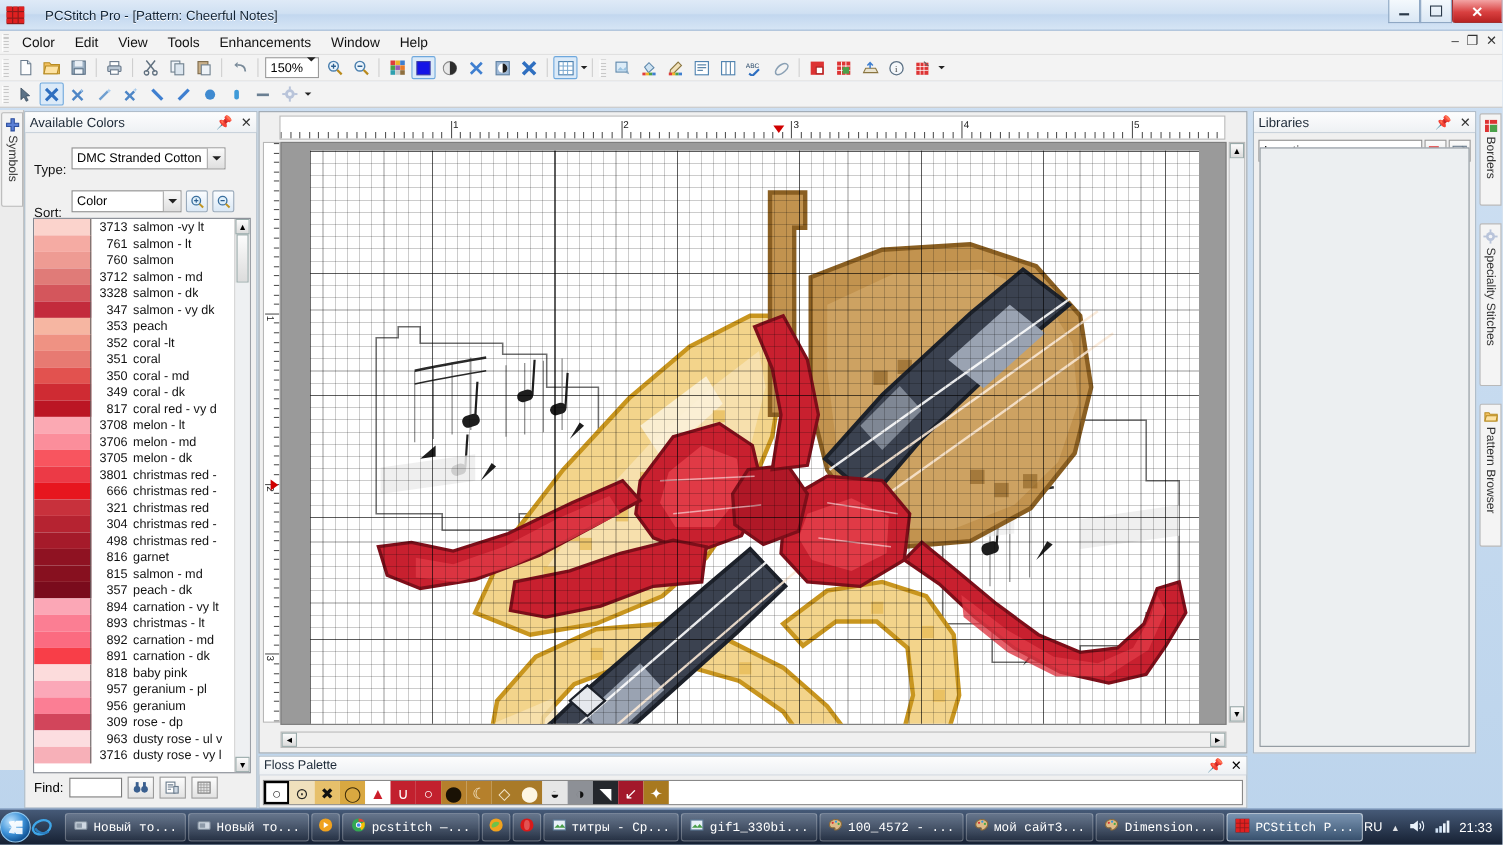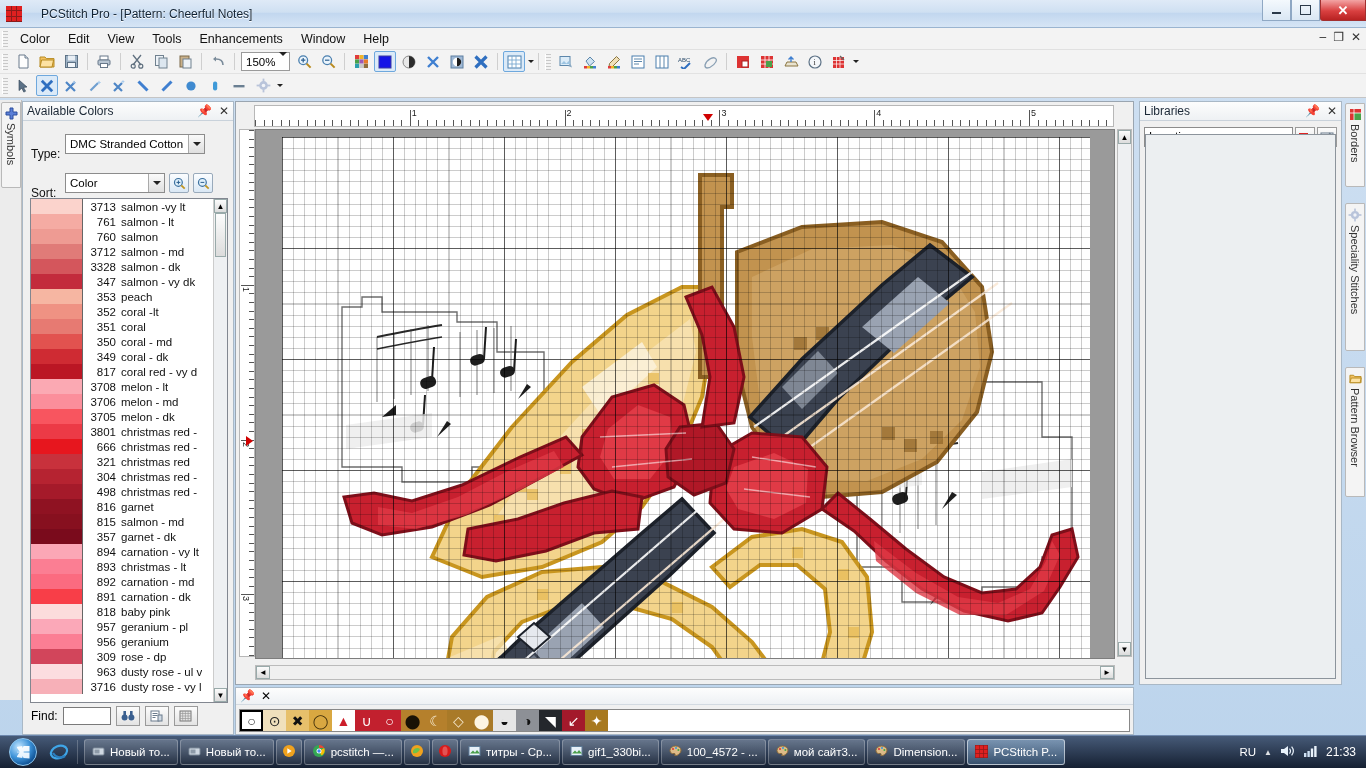--- a/index.html
+++ b/index.html
@@ -802,21 +802,21 @@
             <div class="nm">garnet</div>
           </div>
           <div class="crow">
             <div class="sw" style="background:#87101f"></div>
             <div class="num">815</div>
             <div class="nm">salmon - md</div>
           </div>
           <div class="crow">
             <div class="sw" style="background:#7a0b1c"></div>
             <div class="num">357</div>
-            <div class="nm">garnet - dk</div>
+            <div class="nm">peach - dk</div>
           </div>
           <div class="crow">
             <div class="sw" style="background:#fba7b6"></div>
             <div class="num">894</div>
             <div class="nm">carnation - vy lt</div>
           </div>
           <div class="crow">
             <div class="sw" style="background:#fb7e93"></div>
             <div class="num">893</div>
             <div class="nm">christmas - lt</div>
@@ -1227,20 +1227,21 @@
       <div class="sbtn" style="font-size:8px;">▼</div>
     </div>
     <div class="scroll-h-doc">
       <div class="hbtn" style="font-size:8px;">◄</div>
       <div class="hbtn" style="font-size:8px;">►</div>
     </div>
   </div>
 
   <div class="floss">
     <div class="floss-head">
+      <span class="ttl">Floss Palette</span>
       <span class="pin" style="margin-right:6px;">📌</span>
       <span class="x">✕</span>
     </div>
     <div class="floss-strip" id="floss-strip">
         <div class="fcell cur" style="background: rgb(255, 255, 255); color: rgb(51, 51, 51);">
           <span>○</span>
         </div>
         <div class="fcell" style="background: rgb(240, 224, 188); color: rgb(34, 34, 34);">
           <span>⊙</span>
         </div>
@@ -1353,21 +1354,21 @@
     <div class="startorb">
       <div class="orb"></div>
     </div>
     <div class="qlaunch">
       <svg width="20" height="20" viewBox="0 0 20 20">
           <ellipse cx="10" cy="10" rx="8.4" ry="6" fill="none" stroke="#3fa6e8" stroke-width="2.2" transform="rotate(-22 10 10)"></ellipse>
           <path d="M4 11c2 4 8 6 12 3" fill="none" stroke="#2b7fc0" stroke-width="2.2"></path>
         </svg>
     </div>
     <div class="tbsep"></div>
-    <div id="taskbuttons" style="display:flex; align-items:center;">
+    <div id="taskbuttons" style="display:flex; align-items:center;font-family:Liberation Mono, monospace;">
         <div class="taskbtn">
           <span><svg width="13" height="12" viewBox="0 0 13 12">
               <rect x="1" y="3" width="11" height="7" rx="1" fill="#cfd8e2" stroke="#7d8a99"></rect>
               <rect x="2.5" y="4.5" width="5" height="4" fill="#8d9aa8"></rect>
             </svg></span>
           <span>Новый то...</span>
         </div>
         <div class="taskbtn">
           <span><svg width="13" height="12" viewBox="0 0 13 12">
               <rect x="1" y="3" width="11" height="7" rx="1" fill="#cfd8e2" stroke="#7d8a99"></rect>

